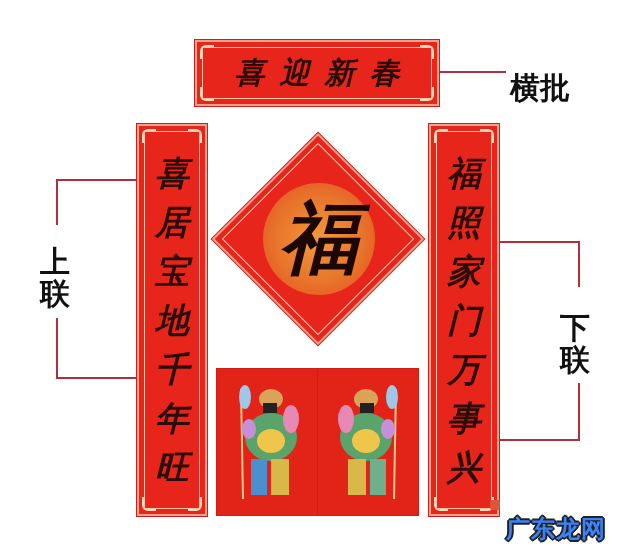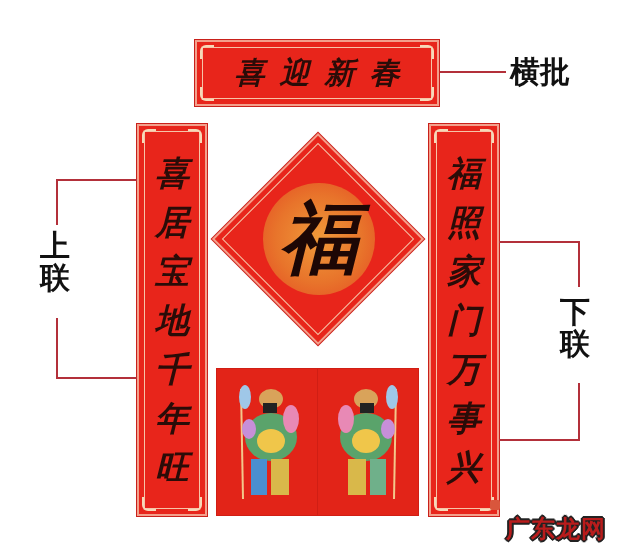--- a/index.html
+++ b/index.html
@@ -8,28 +8,28 @@
   .panel .inner{position:absolute;left:5px;top:5px;right:5px;bottom:5px;border:1px solid #f6c4a8;}
   .corner{position:absolute;width:12px;height:12px;border:2px solid #f6d9b8;}
   .c-tl{left:3px;top:3px;border-right:none;border-bottom:none;border-radius:6px 0 0 0;}
   .c-tr{right:3px;top:3px;border-left:none;border-bottom:none;border-radius:0 6px 0 0;}
   .c-bl{left:3px;bottom:3px;border-right:none;border-top:none;border-radius:0 0 0 6px;}
   .c-br{right:3px;bottom:3px;border-left:none;border-top:none;border-radius:0 0 6px 0;}
   .calli{color:#2a0c08;font-family:"DejaVu Serif",serif;font-style:italic;font-weight:bold;}
   .hcalli{position:absolute;left:0;right:0;top:0;bottom:0;display:flex;align-items:center;justify-content:space-around;padding:0 30px;font-size:30px;}
   .vcalli{position:absolute;left:0;right:0;top:22px;bottom:22px;display:flex;flex-direction:column;align-items:center;justify-content:space-around;font-size:34px;line-height:1;}
   .line{position:absolute;background:#b3303a;}
-  .label{position:absolute;font-family:"DejaVu Sans",sans-serif;font-weight:bold;color:#111;font-size:30px;line-height:1.05;}
+  .label{position:absolute;font-family:"DejaVu Sans",sans-serif;font-weight:bold;color:#111;font-size:30px;line-height:1.05;margin-top:16px;}
   .diamond{position:absolute;left:243px;top:164px;width:150px;height:150px;transform:rotate(45deg);background:#e8251b;border:2px solid #f3a08c;box-sizing:border-box;box-shadow:0 0 0 1px #c9201a;}
   .diamond .inner{position:absolute;left:5px;top:5px;right:5px;bottom:5px;border:1px solid #f6c4a8;}
   .fu-circle{position:absolute;left:263px;top:183px;width:112px;height:112px;border-radius:50%;background:radial-gradient(circle,#f09a3a 0%,#e8742b 55%,#e44a22 100%);}
   .fu-char{position:absolute;left:263px;top:183px;width:112px;height:112px;display:flex;align-items:center;justify-content:center;font-size:78px;color:#1d0705;font-weight:bold;font-style:italic;}
   .door{position:absolute;top:368px;width:102px;height:148px;background:#e22418;box-sizing:border-box;border:1px solid #d01e14;overflow:hidden;}
   .god{position:absolute;left:14px;top:10px;width:74px;height:128px;}
-  .watermark{position:absolute;left:506px;top:513px;font-family:Liberation Mono, monospace;font-weight:bold;font-size:24px;color:#b91c1c;letter-spacing:1px;
+  .watermark{position:absolute;left:506px;top:513px;font-family:Liberation Mono, monospace;font-weight:bold;font-size:24px;color:#3b82f6;letter-spacing:1px;
     text-shadow:-2px 0 #222,2px 0 #222,0 -2px #222,0 2px #222,-1px -1px #222,1px 1px #222,-1px 1px #222,1px -1px #222;}
   .wm-icon{position:absolute;left:490px;top:500px;width:10px;height:10px;background:#d9563c;border-radius:2px;}
 </style>
 </head>
 <body>
 
 <div class="panel" style="left:195px;top:40px;width:244px;height:66px;">
   <div class="inner"></div>
   <div class="corner c-tl"></div>
   <div class="corner c-tr"></div>

